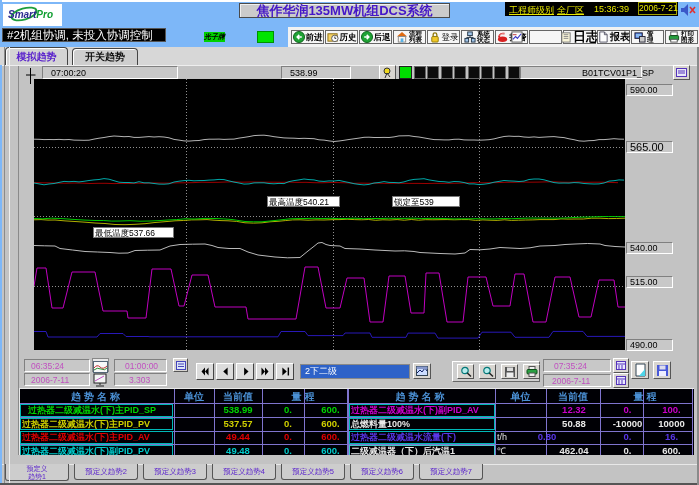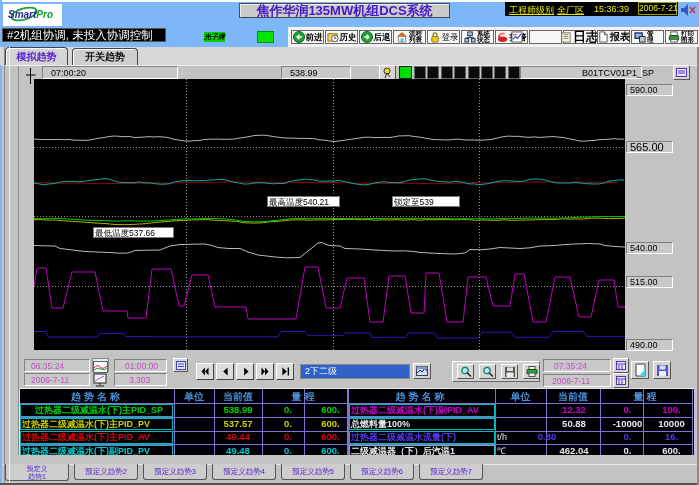--- a/index.html
+++ b/index.html
@@ -324,21 +324,21 @@
 <div class="abs" style="left:20px;top:430.7px;width:672px;height:1px;background:#7f74cf;"></div>
 <div class="abs" style="left:20px;top:444.4px;width:672px;height:1px;background:#7f74cf;"></div>
 <div class="abs" style="left:20px;top:390px;width:154px;height:13px;font-size:10px;font-weight:bold;color:#4a8fd4;text-align:center;line-height:13px;white-space:nowrap;overflow:hidden;"><span style="letter-spacing:3px;">趋势名称</span></div>
 <div class="abs" style="left:174px;top:390px;width:40px;height:13px;font-size:10px;font-weight:bold;color:#4a8fd4;text-align:center;line-height:13px;white-space:nowrap;overflow:hidden;">单位</div>
 <div class="abs" style="left:214px;top:390px;width:48px;height:13px;font-size:10px;font-weight:bold;color:#4a8fd4;text-align:center;line-height:13px;white-space:nowrap;overflow:hidden;">当前值</div>
 <div class="abs" style="left:262px;top:390px;width:85px;height:13px;font-size:10px;font-weight:bold;color:#4a8fd4;text-align:center;line-height:13px;white-space:nowrap;overflow:hidden;"><span style="letter-spacing:3px;">量程</span></div>
 <div class="abs" style="left:348px;top:390px;width:147px;height:13px;font-size:10px;font-weight:bold;color:#4a8fd4;text-align:center;line-height:13px;white-space:nowrap;overflow:hidden;"><span style="letter-spacing:3px;">趋势名称</span></div>
 <div class="abs" style="left:495px;top:390px;width:51px;height:13px;font-size:10px;font-weight:bold;color:#4a8fd4;text-align:center;line-height:13px;white-space:nowrap;overflow:hidden;">单位</div>
 <div class="abs" style="left:546px;top:390px;width:54px;height:13px;font-size:10px;font-weight:bold;color:#4a8fd4;text-align:center;line-height:13px;white-space:nowrap;overflow:hidden;">当前值</div>
 <div class="abs" style="left:600px;top:390px;width:93px;height:13px;font-size:10px;font-weight:bold;color:#4a8fd4;text-align:center;line-height:13px;white-space:nowrap;overflow:hidden;"><span style="letter-spacing:3px;">量程</span></div>
-<div class="abs" style="left:20px;top:404px;width:153px;height:12.5px;border:1px solid #00b8b8;font-size:9px;font-weight:bold;color:#00d400;line-height:11px;padding-left:14px;white-space:nowrap;overflow:hidden;">过热器二级减温水(下)主PID_SP</div>
+<div class="abs" style="left:20px;top:404px;width:153px;height:12.5px;border:1px solid #00b8b8;font-size:9px;font-weight:bold;color:#00d400;line-height:11px;padding-left:7px;white-space:nowrap;overflow:hidden;">过热器二级减温水(下)主PID_SP</div>
 <div class="abs" style="left:214px;top:404px;width:48px;height:12.5px;font-size:9.5px;font-weight:bold;color:#00d400;text-align:center;line-height:12.5px;white-space:nowrap;overflow:hidden;">538.99</div>
 <div class="abs" style="left:262px;top:404px;width:42px;height:12.5px;font-size:9.5px;font-weight:bold;color:#00d400;text-align:center;padding-left:10px;line-height:12.5px;white-space:nowrap;overflow:hidden;">0.</div>
 <div class="abs" style="left:304px;top:404px;width:43px;height:12.5px;font-size:9.5px;font-weight:bold;color:#00d400;text-align:center;padding-left:10px;line-height:12.5px;white-space:nowrap;overflow:hidden;">600.</div>
 <div class="abs" style="left:20px;top:417.7px;width:153px;height:12.5px;border:1px solid #00b8b8;font-size:9px;font-weight:bold;color:#cfcf00;line-height:11px;padding-left:1px;white-space:nowrap;overflow:hidden;">过热器二级减温水(下)主PID_PV</div>
 <div class="abs" style="left:214px;top:417.7px;width:48px;height:12.5px;font-size:9.5px;font-weight:bold;color:#cfcf00;text-align:center;line-height:12.5px;white-space:nowrap;overflow:hidden;">537.57</div>
 <div class="abs" style="left:262px;top:417.7px;width:42px;height:12.5px;font-size:9.5px;font-weight:bold;color:#cfcf00;text-align:center;padding-left:10px;line-height:12.5px;white-space:nowrap;overflow:hidden;">0.</div>
 <div class="abs" style="left:304px;top:417.7px;width:43px;height:12.5px;font-size:9.5px;font-weight:bold;color:#cfcf00;text-align:center;padding-left:10px;line-height:12.5px;white-space:nowrap;overflow:hidden;">600.</div>
 <div class="abs" style="left:20px;top:431.4px;width:153px;height:12.5px;border:1px solid #00b8b8;font-size:9px;font-weight:bold;color:#e00000;line-height:11px;padding-left:1px;white-space:nowrap;overflow:hidden;">过热器二级减温水(下)主PID_AV</div>
 <div class="abs" style="left:214px;top:431.4px;width:48px;height:12.5px;font-size:9.5px;font-weight:bold;color:#e00000;text-align:center;line-height:12.5px;white-space:nowrap;overflow:hidden;">49.44</div>
 <div class="abs" style="left:262px;top:431.4px;width:42px;height:12.5px;font-size:9.5px;font-weight:bold;color:#e00000;text-align:center;padding-left:10px;line-height:12.5px;white-space:nowrap;overflow:hidden;">0.</div>

